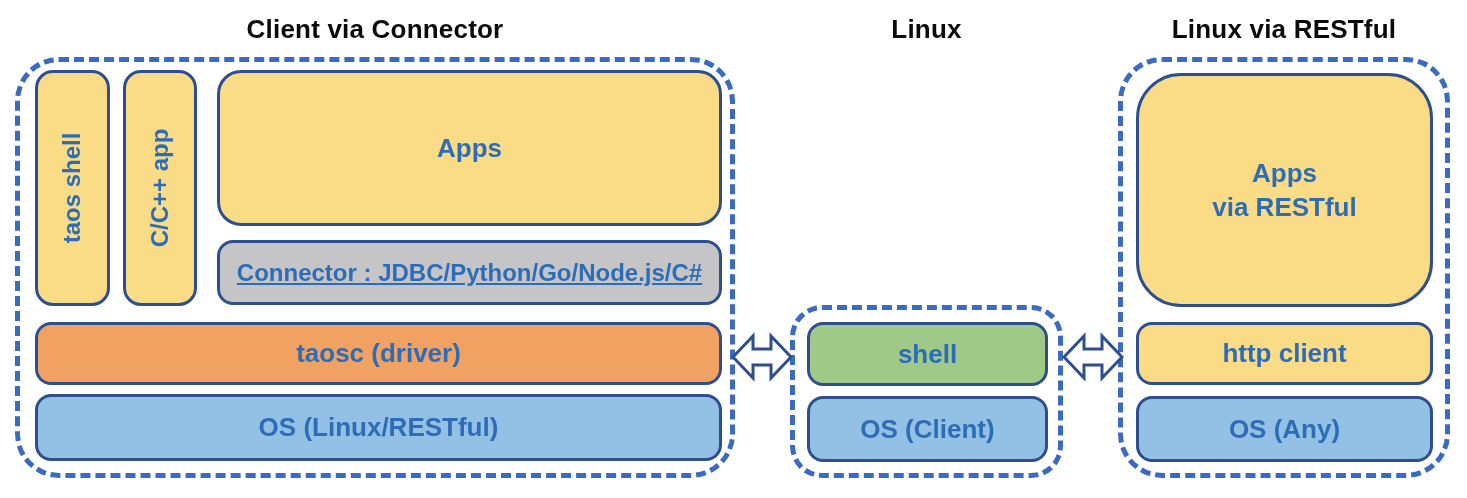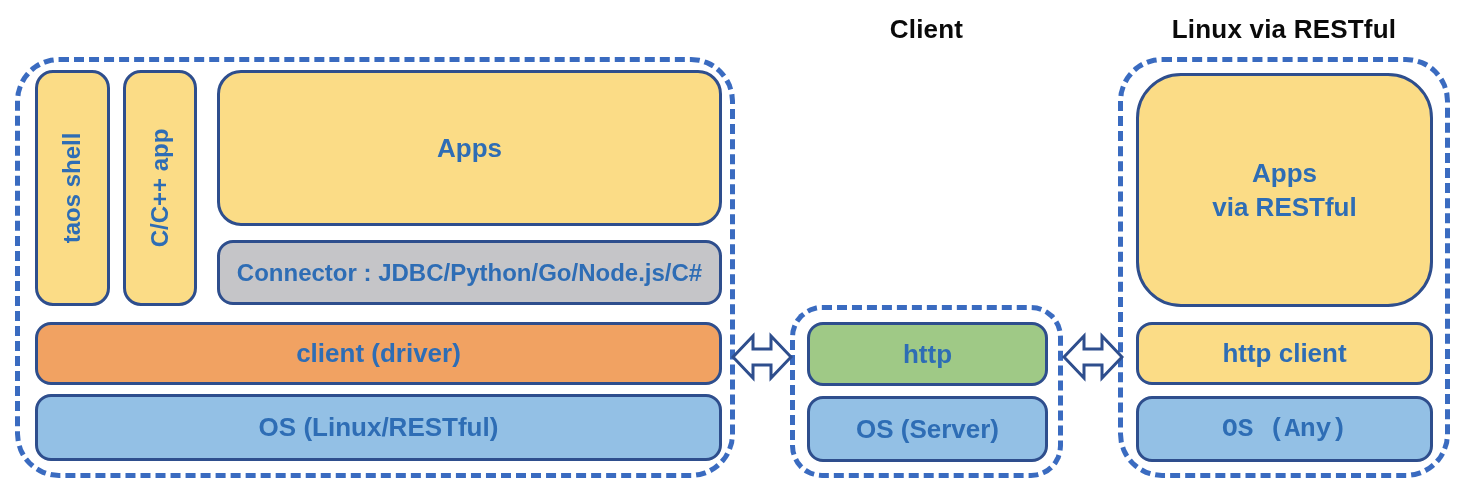--- a/index.html
+++ b/index.html
@@ -67,71 +67,72 @@
   .connector-label{font-size:24px;}
   .two-line{white-space:pre-line;line-height:34px;}
   .arrow{position:absolute;}
   .arrow svg{display:block;}
 </style>
 </head>
 <body>
 
 <div class="canvas">
 
-  <div class="group-title" style="left:790px;width:273px;">Client</div>
+  <div class="group-title" style="left:15px;width:720px;">Client via Connector</div>
+  <div class="group-title" style="left:790px;width:273px;">Linux</div>
   <div class="group-title" style="left:1118px;width:332px;">Linux via RESTful</div>
 
   <div class="container" style="left:15px;top:57px;width:720px;height:421px;"></div>
 
   <div class="box yellow r18" style="left:35px;top:70px;width:75px;height:236px;">
     <span class="vertical-label">taos shell</span>
   </div>
 
   <div class="box yellow r18" style="left:123px;top:70px;width:74px;height:236px;">
     <span class="vertical-label">C/C++ app</span>
   </div>
 
   <div class="box yellow r24" style="left:217px;top:70px;width:505px;height:156px;">
     <span>Apps</span>
   </div>
 
-  <div class="box gray r16" style="left:217px;top:240px;width:505px;height:65px;">
+  <div class="box gray r16" style="left:217px;top:240px;width:505px;height:65px;text-decoration:underline;">
     <span class="connector-label">Connector : JDBC/Python/Go/Node.js/C#</span>
   </div>
 
   <div class="box orange r16" style="left:35px;top:322px;width:687px;height:63px;">
-    <span>client (driver)</span>
+    <span>taosc (driver)</span>
   </div>
 
   <div class="box blue r16" style="left:35px;top:394px;width:687px;height:67px;">
     <span>OS (Linux/RESTful)</span>
   </div>
 
   <div class="container" style="left:790px;top:305px;width:273px;height:173px;border-radius:32px;"></div>
 
   <div class="box green r16" style="left:807px;top:322px;width:241px;height:64px;">
-    <span>http</span>
+    <span>shell</span>
   </div>
 
   <div class="box blue r16" style="left:807px;top:396px;width:241px;height:66px;">
-    <span>OS (Server)</span>
+    <span>OS (Client)</span>
   </div>
 
   <div class="container" style="left:1118px;top:57px;width:332px;height:421px;"></div>
 
   <div class="box yellow r45" style="left:1136px;top:73px;width:297px;height:234px;">
     <span class="two-line">Apps
 via RESTful</span>
   </div>
 
   <div class="box yellow r16" style="left:1136px;top:322px;width:297px;height:63px;text-align:center;">
     <span>http client</span>
   </div>
 
-  <div class="box blue r16" style="left:1136px;top:396px;width:297px;height:66px;font-family:Liberation Mono, monospace;">
+  <div class="box blue r16" style="left:1136px;top:396px;width:297px;height:66px;">
     <span>OS (Any)</span>
   </div>
 
   <div class="arrow" style="left:731px;top:332px;">
     <svg width="62" height="50" viewBox="0 0 62 50">
       <polygon points="2,25 22,4 22,17 40,17 40,4 60,25 40,46 40,33 22,33 22,46" fill="#ffffff" stroke="#2E4E8D" stroke-width="3" stroke-linejoin="miter"></polygon>
     </svg>
   </div>
 
   <div class="arrow" style="left:1062px;top:332px;">

